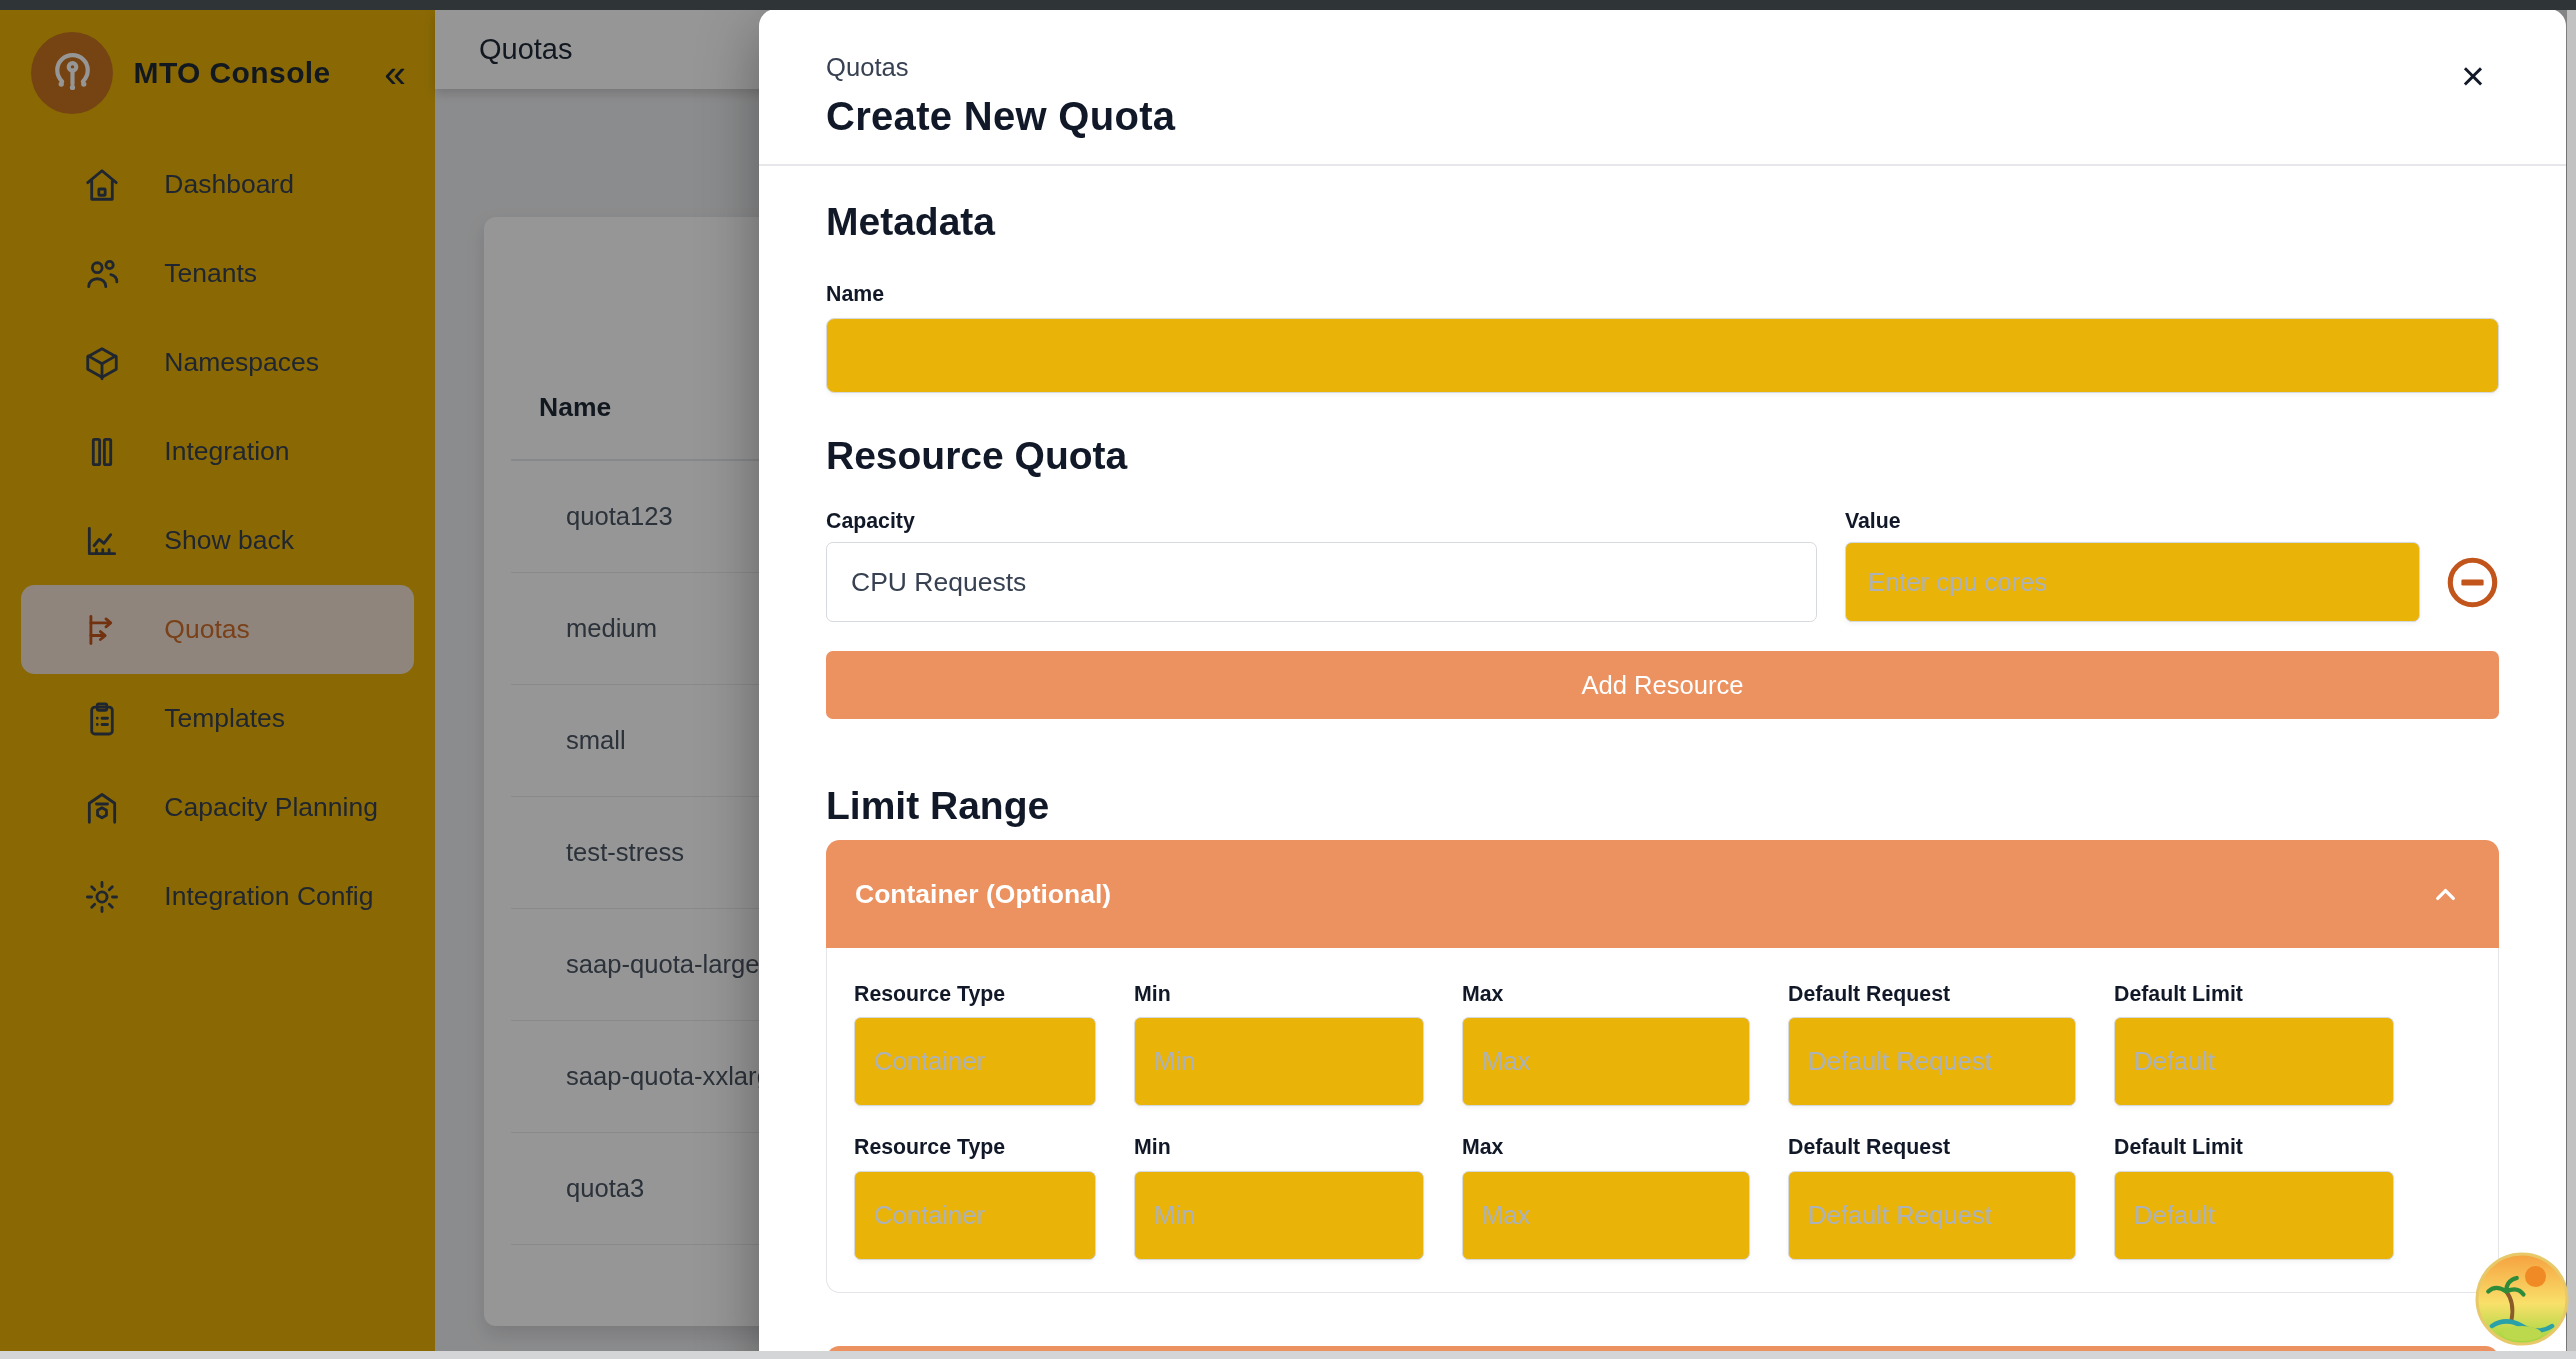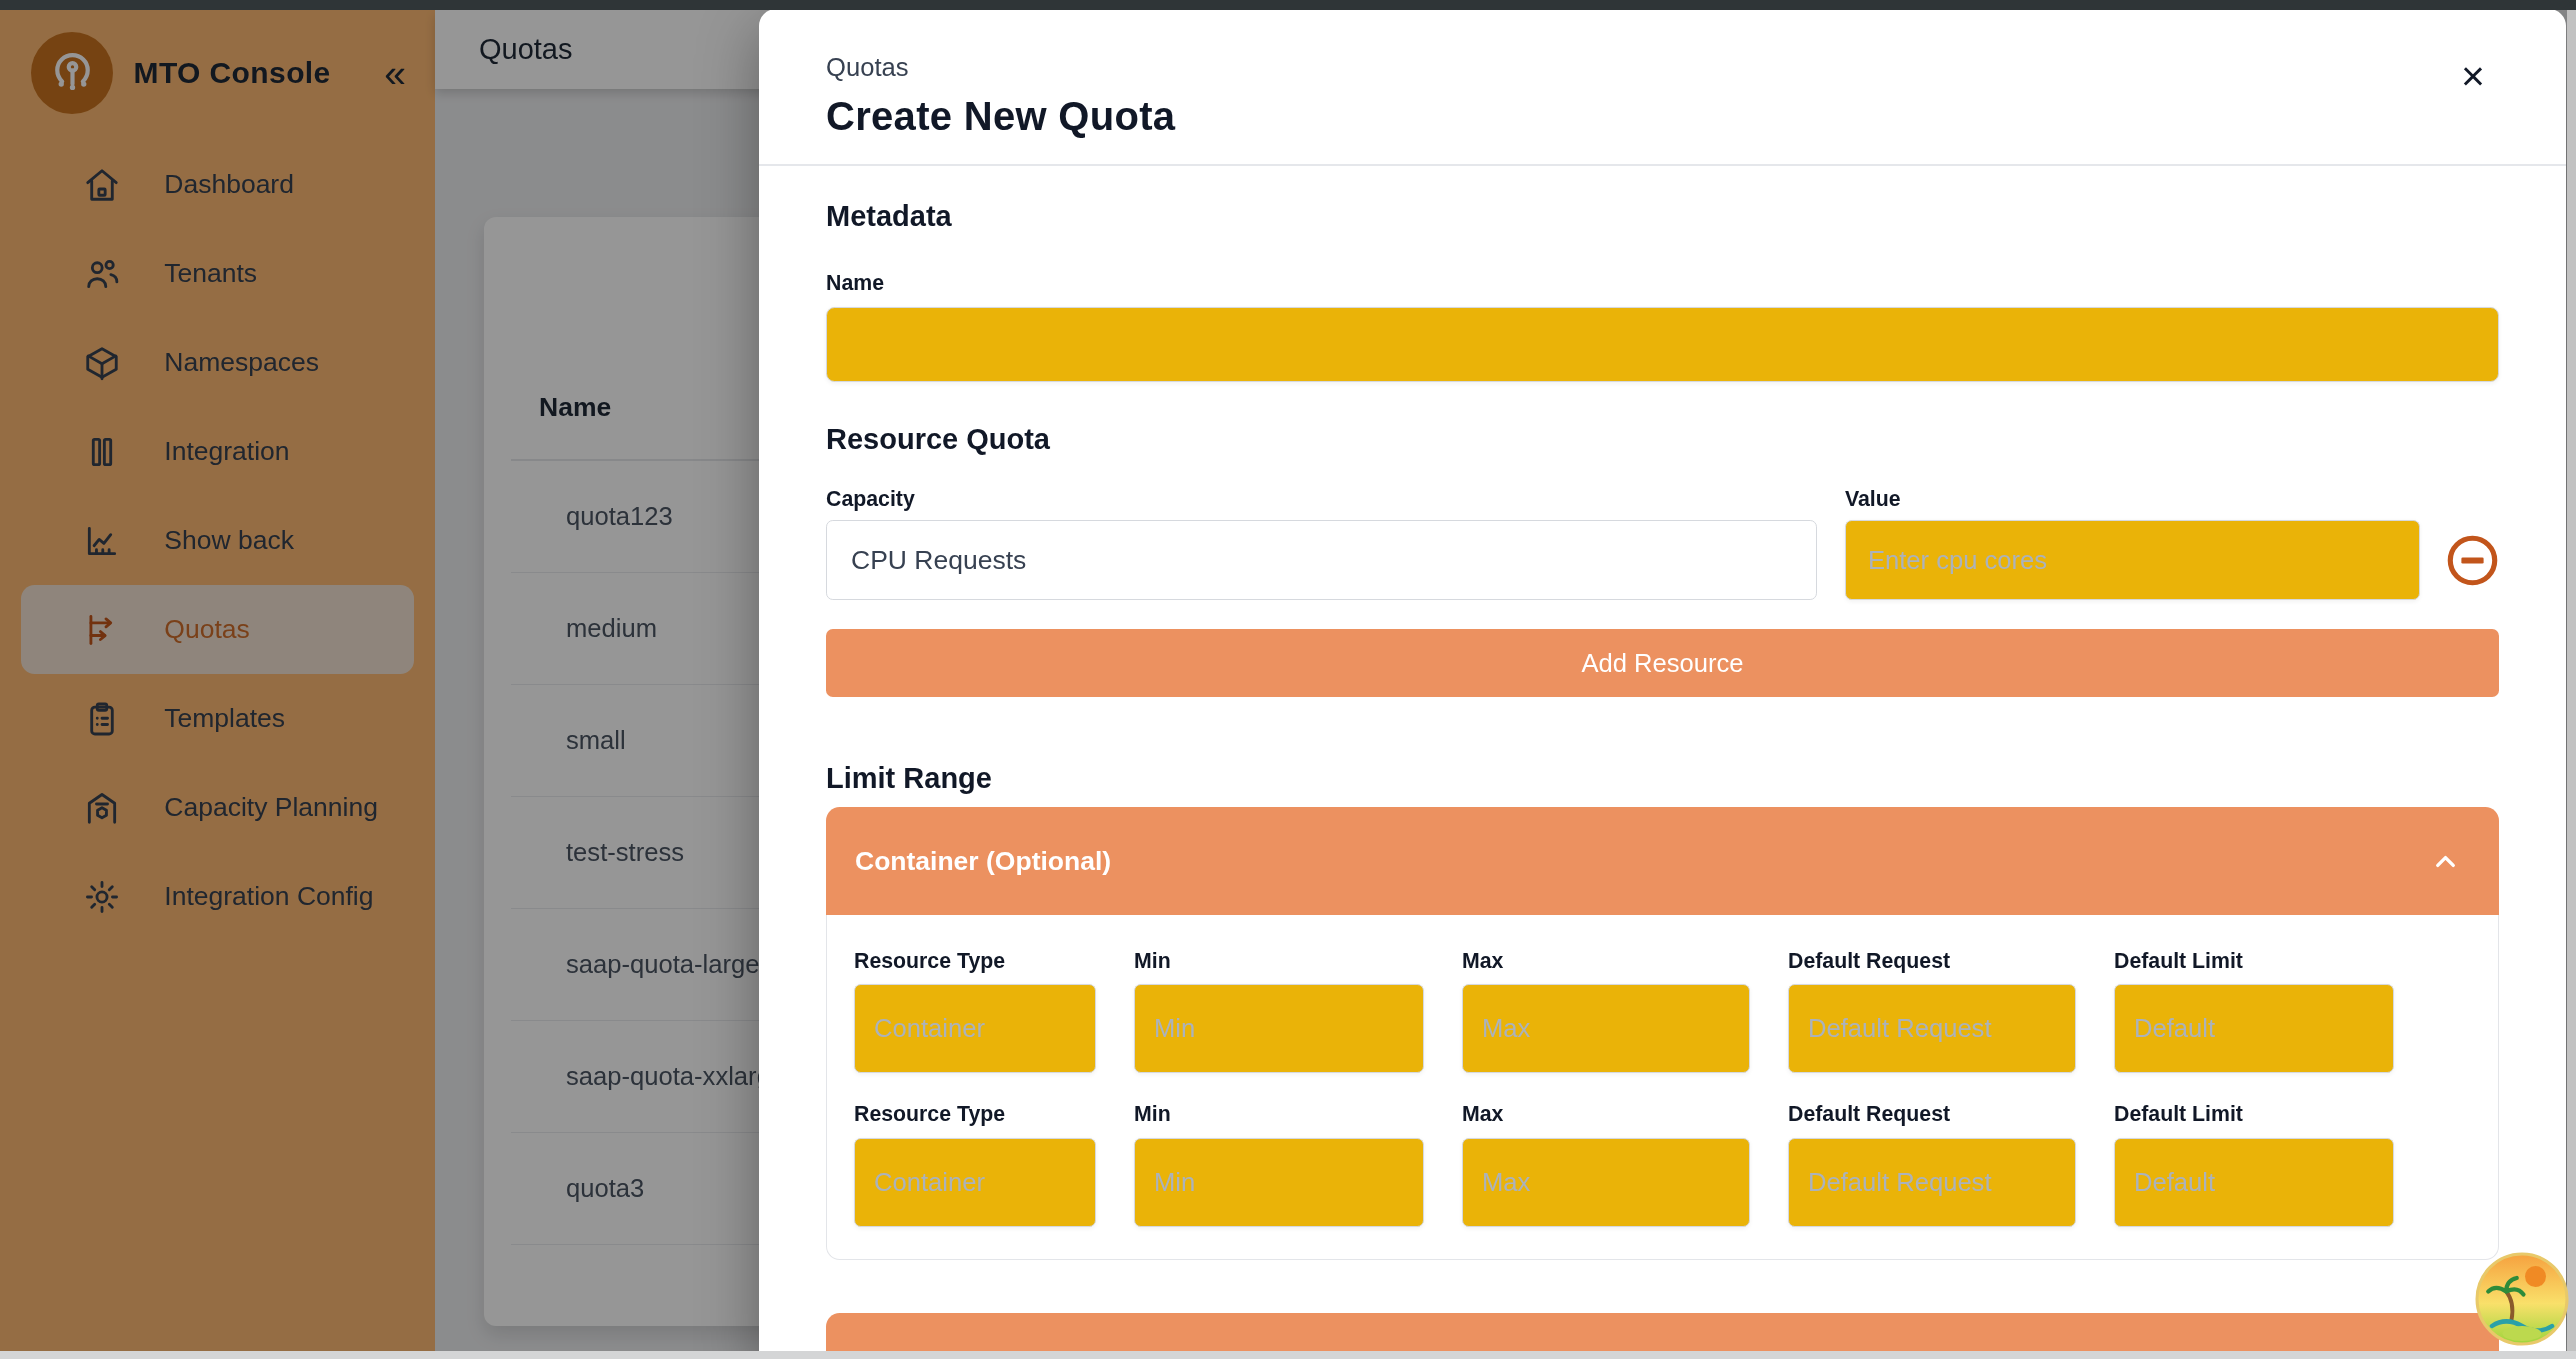--- a/index.html
+++ b/index.html
@@ -14,21 +14,21 @@
     --logo-bg:#C9731F;
   }
   #app{position:relative;width:2576px;height:1359px;overflow:hidden;}
 
   
   .top-strip{position:absolute;left:0;top:0;right:0;height:10.2px;background:#2F3537;z-index:60;}
   .bottom-strip{position:absolute;left:0;bottom:0;right:0;height:8.5px;background:#D4D5D6;z-index:60;}
   .scroll-strip{position:absolute;right:0;top:10.2px;bottom:8.5px;width:9.4px;background:#C2C2C2;z-index:55;}
 
   
-  .sidebar{position:absolute;left:0;top:10.2px;bottom:0;width:435px;background:#fdba74;box-shadow:1.7px 0 6.8px rgba(0,0,0,.10);}
+  .sidebar{position:absolute;left:0;top:10.2px;bottom:0;width:435px;background:#eab308;box-shadow:1.7px 0 6.8px rgba(0,0,0,.10);}
   .sb-header{display:flex;align-items:center;padding:22px 25.6px 0 31px;}
   .logo{width:82px;height:82px;border-radius:50%;background:var(--logo-bg);display:flex;align-items:center;justify-content:center;flex:0 0 auto;}
   .logo svg{width:53px;height:53px;}
   .sb-title{font-size:30px;font-weight:bold;color:#1F2937;margin-left:20.5px;letter-spacing:0.4px;}
   .collapse{margin-left:auto;font-size:39px;color:#1F2937;background:none;border:none;cursor:pointer;line-height:1;padding:0 3.4px;font-family:inherit;}
   .sb-menu{position:absolute;top:130px;left:21.3px;right:21.3px;text-align:right;}
   .sb-item{display:flex;align-items:center;height:89px;padding-left:61px;border-radius:13.7px;color:#374151;cursor:pointer;}
   .sb-item .ic{width:39px;height:39px;flex:0 0 auto;display:flex;align-items:center;justify-content:center;}
   .sb-item .ic svg{width:38px;height:38px;stroke:#374151;}
   .sb-item .lbl{margin-left:43px;font-size:26.5px;}
@@ -53,21 +53,21 @@
 
   
   .modal{position:absolute;left:759px;top:8.5px;width:1807px;bottom:0;background:#fff;z-index:20;
     border-radius:17px 17px 0 0;box-shadow:0 20.5px 60px rgba(0,0,0,.35);overflow:hidden;}
   .modal-header{position:relative;padding:44px 67px 25.6px 67px;}
   .crumb{font-size:25.6px;color:#374151;}
   .modal-title{font-size:40px;font-weight:800;color:#111827;margin-top:12px;letter-spacing:0.3px;}
   .close-btn{position:absolute;top:46px;right:75px;font-size:41px;color:#111827;background:none;border:none;cursor:pointer;line-height:1;font-family:inherit;}
   .modal-divider{height:1.7px;background:#E5E7EB;}
   .modal-body{padding:0 67px 0 67px;}
-  .sec-h{font-size:29px;font-weight:bold;color:#111827;}
+  .sec-h{font-size:39px;font-weight:bold;color:#111827;}
   .h-meta{margin-top:34px;}
   .f-label{font-size:21.3px;font-weight:bold;color:#111827;}
   .lab-name{margin-top:38px;}
   .txt{box-sizing:border-box;border:1.7px solid #D6D9DE;border-radius:8.5px;background:#eab308;
     font-family:inherit;font-size:25.6px;color:#374151;padding:0 22px;outline:none;
     box-shadow:0 1.7px 4.3px rgba(0,0,0,.05);}
   .txt::placeholder{color:#ABB2BC;}
   .name-input{display:block;width:100%;height:75px;margin-top:11px;border-radius:8.5px;}
   .h-rq{margin-top:41px;}
   .rq-row{display:flex;align-items:flex-start;margin-top:31px;}

